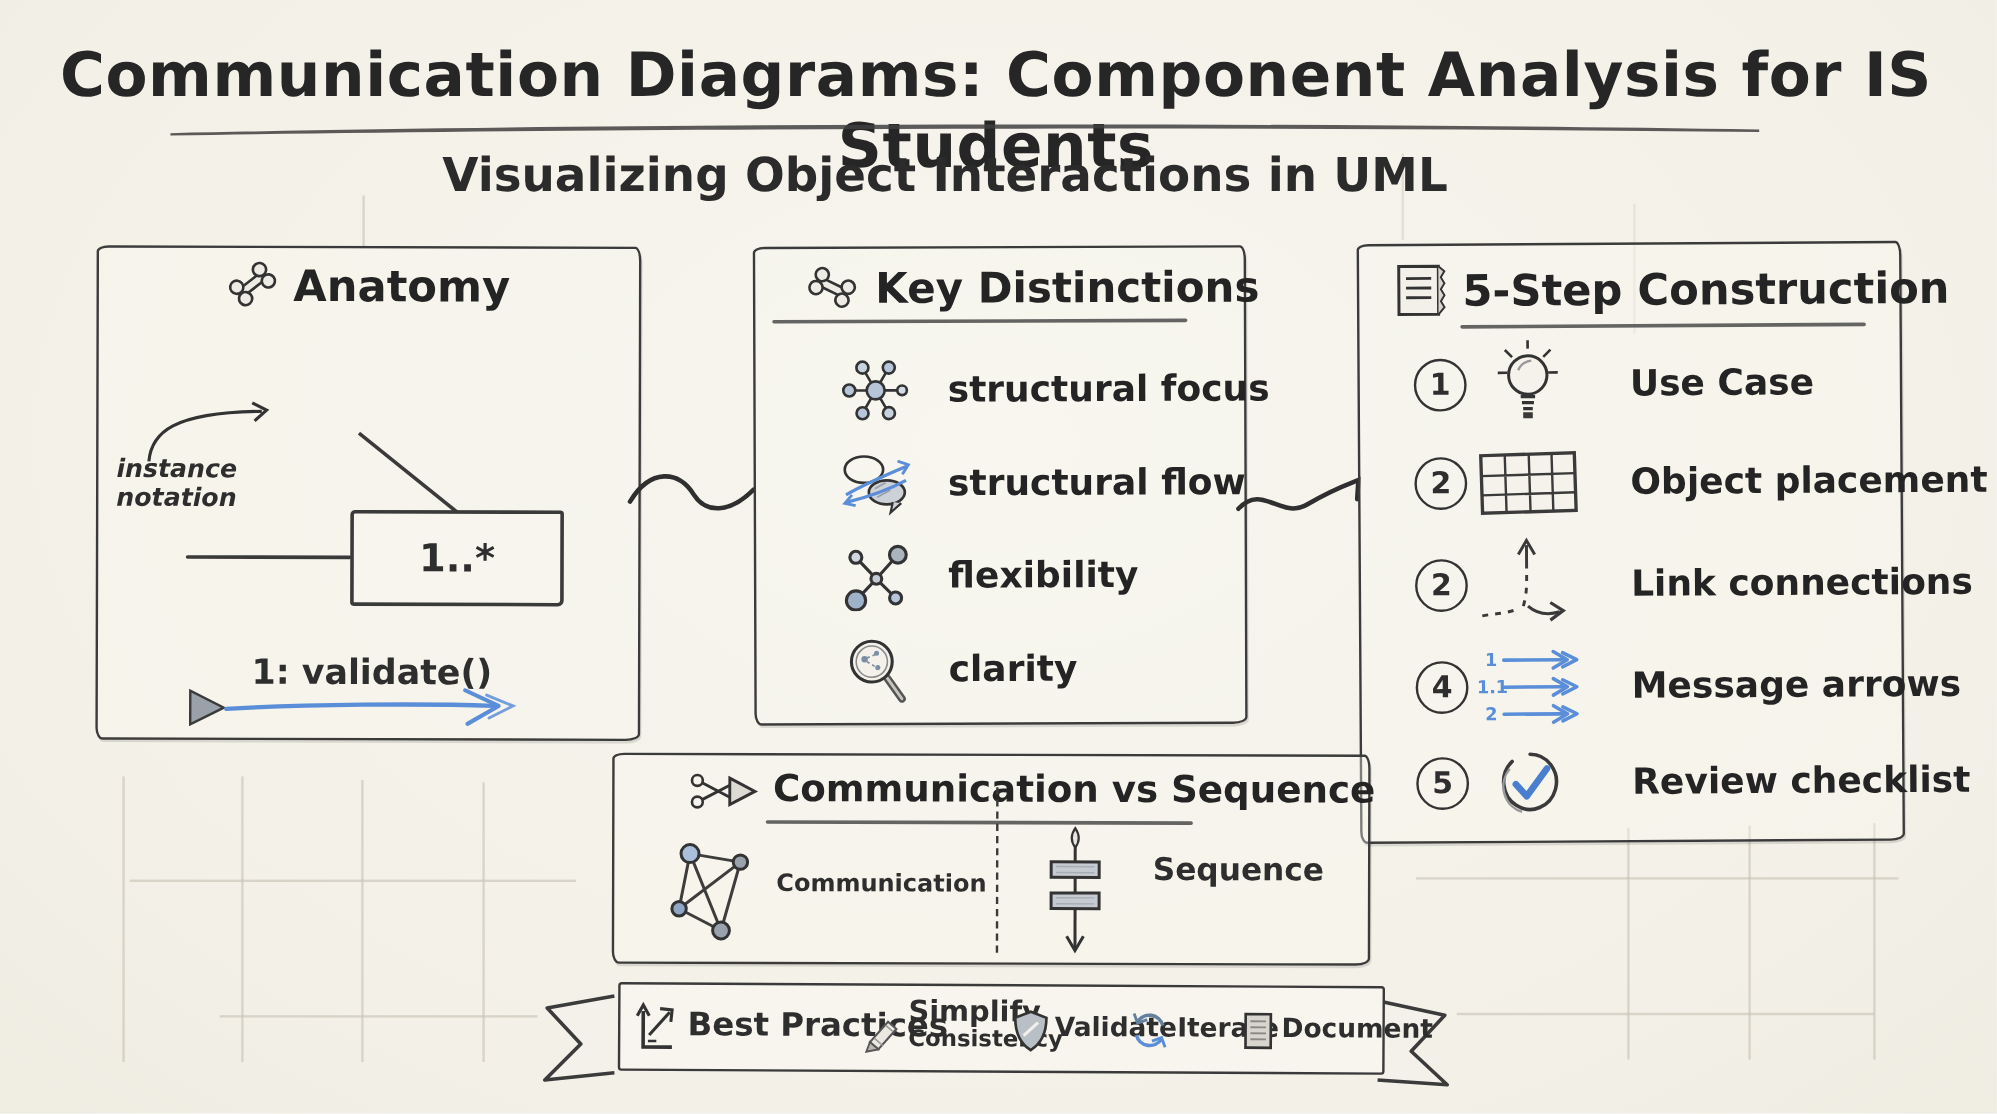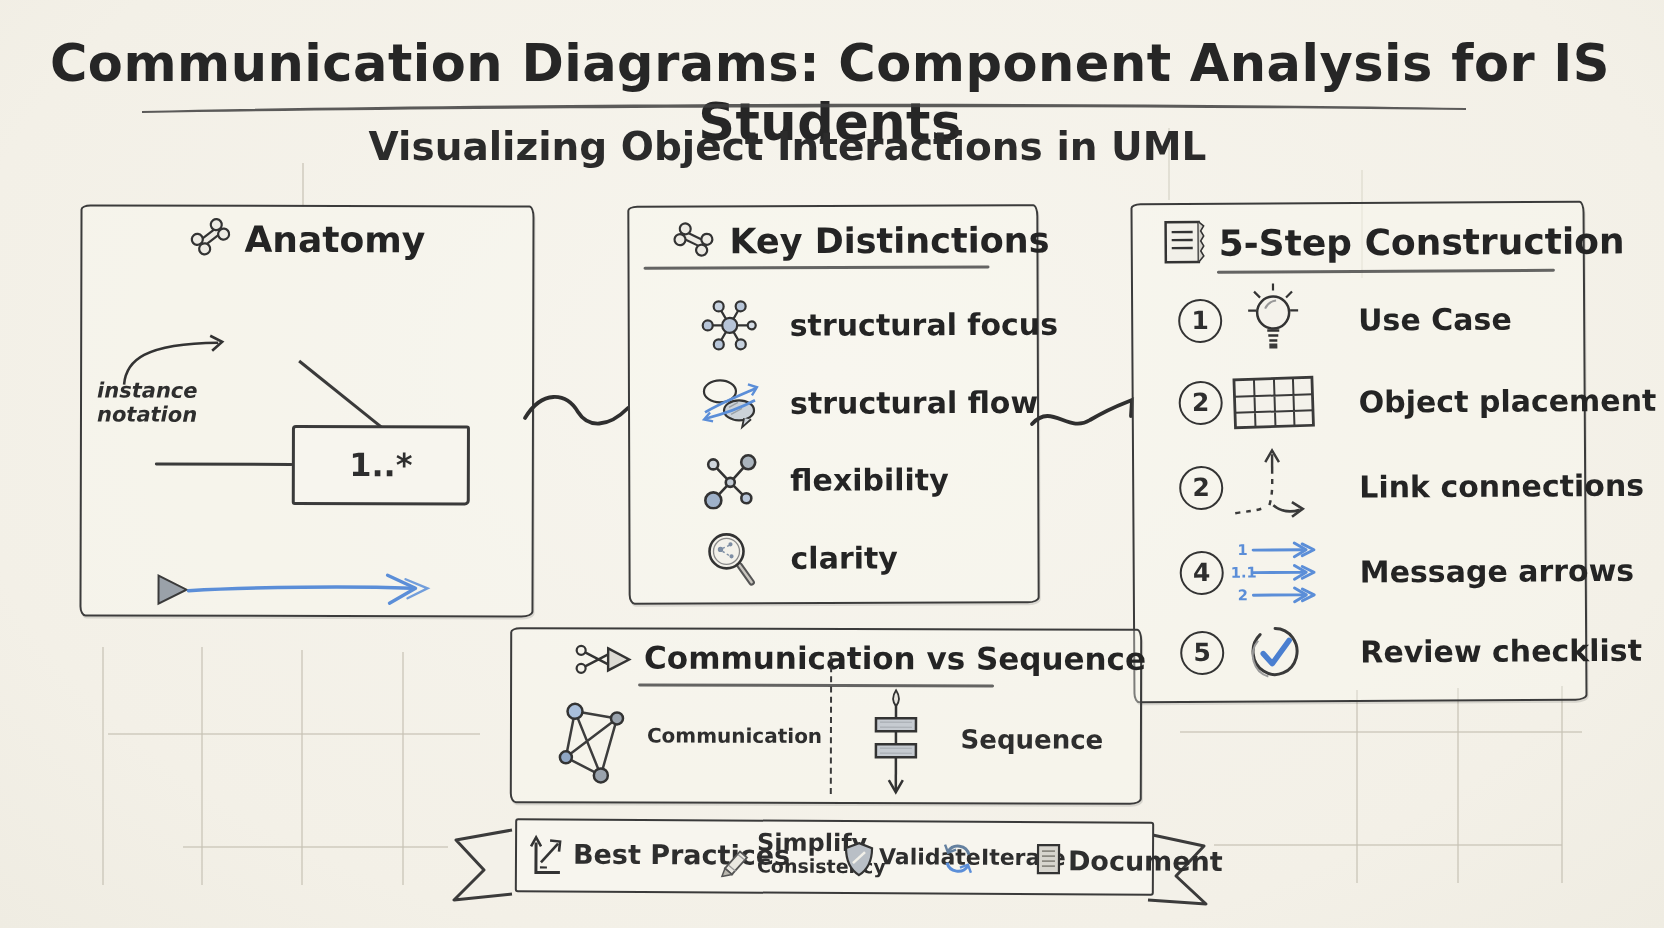--- a/index.html
+++ b/index.html
@@ -78,20 +78,21 @@
 
     <svg class="abs" style="left:210px;top:150px;" width="100" height="78" viewBox="0 0 100 78">
       <path d="M7,4 L92,72" stroke="#3a3a3a" stroke-width="3" fill="none"></path>
     </svg>
 
     <div class="abs dbox" style="left:210px;top:218px;width:172px;height:74px;display:flex;align-items:center;justify-content:center;border-width:3px;">
       <span style="font-size:32px;">1..*</span>
     </div>
     <div class="abs" style="left:73px;top:256px;width:138px;height:3px;background:#3a3a3a;border-radius:2px;"></div>
 
+    <div class="abs" style="left:128px;top:336px;font-size:29px;">1: validate()</div>
     <svg class="abs" style="left:72px;top:360px;" width="300" height="46" viewBox="0 0 300 46">
       <polygon points="5,9 5,37 33,23" fill="#9aa1a9" stroke="#3a3a3a" stroke-width="2"></polygon>
       <path d="M35,24 C 100,20 200,19 258,21" stroke="#5b8ed8" stroke-width="3.6" fill="none" stroke-linecap="round"></path>
       <path d="M234,8 L262,21 L236,36" stroke="#5b8ed8" stroke-width="3.4" fill="none" stroke-linecap="round" stroke-linejoin="round"></path>
       <path d="M252,12 L274,21 L254,31" stroke="#5b8ed8" stroke-width="2.4" fill="none" opacity=".85" stroke-linecap="round"></path>
     </svg>
   </div>
 
   <svg class="abs" style="left:520px;top:382px;" width="114" height="68" viewBox="0 0 114 68">
     <path d="M5,36 C 22,8 46,10 58,30 C 68,46 88,46 108,26" stroke="#2f2f2f" stroke-width="3.8" fill="none" stroke-linecap="round"></path>
@@ -302,21 +303,21 @@
     <span class="abs" style="left:356px;top:56px;">
       <svg width="56" height="112" viewBox="0 0 56 112">
         <path d="M28,12 V104" stroke="#333" stroke-width="2.5" fill="none"></path>
         <path d="M28,4 C 24,10 24,15 28,20 C 32,15 32,10 28,4 Z" fill="#e8e6df" stroke="#333" stroke-width="1.8"></path>
         <rect x="8" y="32" width="40" height="13" fill="#c6cbd1" stroke="#333" stroke-width="2.5"></rect>
         <rect x="8" y="58" width="40" height="13" fill="#c6cbd1" stroke="#333" stroke-width="2.5"></rect>
         <path d="M12,36 h32 M12,41 h32 M12,62 h32 M12,67 h32" stroke="#a8adb3" stroke-width="1.2"></path>
         <path d="M21,94 L28,106 L35,94" fill="none" stroke="#333" stroke-width="2.5"></path>
       </svg>
     </span>
-    <div class="abs" style="left:440px;top:94px;width:160px;text-align:center;font-size:26px;">Sequence</div>
+    <div class="abs" style="left:440px;top:80px;width:160px;text-align:center;font-size:26px;">Sequence</div>
   </div>
 
   <svg class="abs" style="left:448px;top:826px;" width="70" height="78" viewBox="0 0 70 78">
     <path d="M64,4 L8,14 L36,44 L6,74 L64,68" fill="#f3f1e9" stroke="#3b3b3b" stroke-width="3" stroke-linejoin="round"></path>
   </svg>
   <svg class="abs" style="left:1142px;top:830px;" width="72" height="78" viewBox="0 0 72 78">
     <path d="M6,4 L62,16 L34,46 L64,74 L6,70" fill="#f3f1e9" stroke="#3b3b3b" stroke-width="3" stroke-linejoin="round"></path>
   </svg>
 
   <div class="abs banner" style="left:515px;top:820px;width:635px;height:70px;transform:rotate(.3deg);">
@@ -358,16 +359,16 @@
       </svg>
     </span>
     <div class="abs" style="left:464px;top:22px;font-size:22px;white-space:nowrap;">Iterate</div>
 
     <span class="abs" style="left:518px;top:19px;">
       <svg width="28" height="34" viewBox="0 0 28 34">
         <rect x="3" y="3" width="21" height="28" fill="#d7d5ce" stroke="#333" stroke-width="2.2"></rect>
         <path d="M7,9 h13 M7,14 h13 M7,19 h13 M7,24 h13" stroke="#8a8880" stroke-width="1.6"></path>
       </svg>
     </span>
-    <div class="abs" style="left:551px;top:22px;font-size:27px;white-space:nowrap;">Document</div>
+    <div class="abs" style="left:551px;top:22px;font-size:22px;white-space:nowrap;">Document</div>
   </div>
 
 </div>
 
 </body></html>

